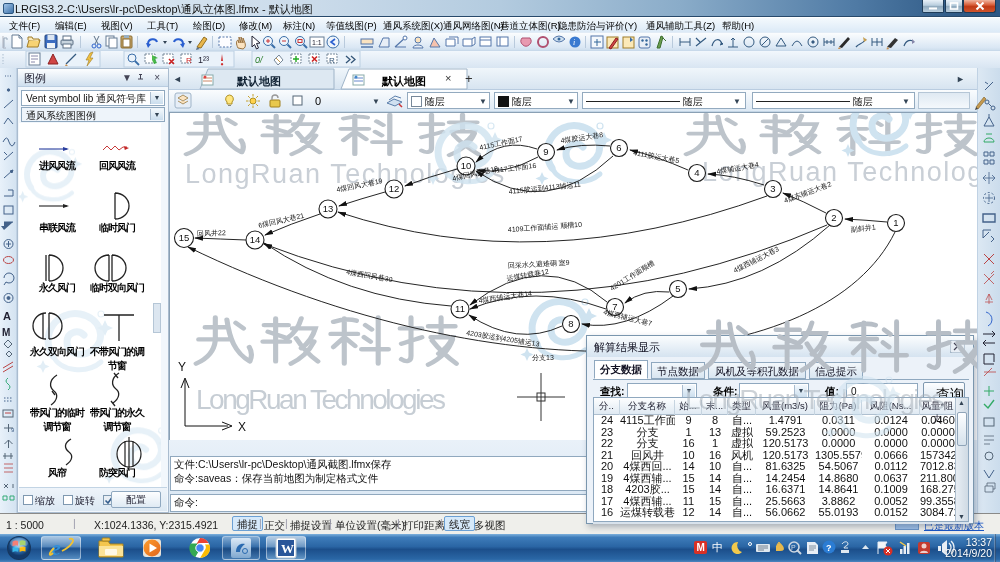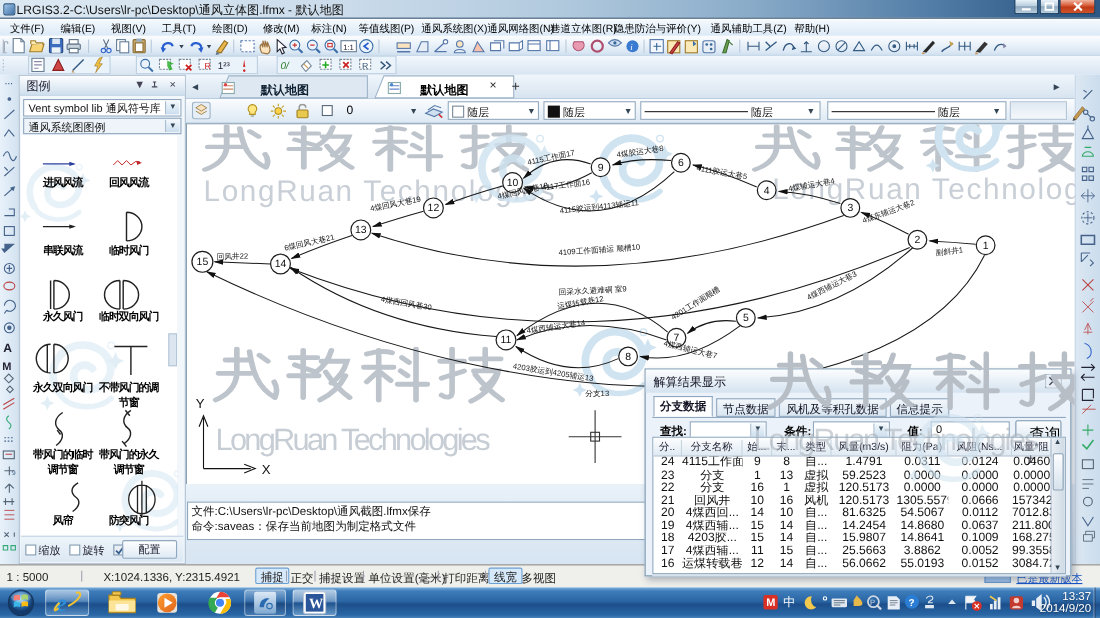--- a/index.html
+++ b/index.html
@@ -710,20 +710,21 @@
 <text x="68" y="318" font-size="12" fill="#111">X</text>
 
 <g stroke="#333" stroke-width="1" fill="none">
 <path d="M 371,260 V 308 M 347,284 H 395"></path>
         <rect x="367" y="280" width="8" height="8"></rect>
 </g>
 </svg>
 </div>
 <div class="abs" id="cmdarea">
 <div class="cmdbox" style="top:16px;height:35px">文件:C:\Users\lr-pc\Desktop\通风截图.lfmx保存<br>命令:saveas：保存当前地图为制定格式文件</div>
+<div class="cmdbox" style="top:54px;height:18px">命令:</div>
 </div>
 <svg width="14" height="16" style="position:absolute;left:974px;top:94px;z-index:5">
     <path d="M2,13 L10,3 l2,2 -8,10 z" fill="#c59a50" stroke="#7c5c20" stroke-width=".6"></path>
     <path d="M2,13 l-1,3 3,-1 z" fill="#444"></path>
   </svg>
 <div class="abs" id="rightstrip">
 <svg width="23" height="445" style="position:absolute;left:0;top:0" fill="none" stroke="#44628a" stroke-width="1">
 <path d="M7,22 l8,-8 M7,14 l3,2"></path>
 <circle cx="9" cy="34" r="2"></circle>
       <circle cx="15" cy="40" r="2"></circle>
@@ -863,21 +864,21 @@
             <td>14.8680</td>
             <td>0.0637</td>
             <td>211.8001</td>
           </tr>
 <tr>
             <td>18</td>
             <td>4203胶...</td>
             <td>15</td>
             <td>14</td>
             <td>自...</td>
-            <td>15.9807</td>
+            <td>16.6371</td>
             <td>14.8641</td>
             <td>0.1009</td>
             <td>168.2754</td>
           </tr>
 <tr>
             <td>17</td>
             <td>4煤西辅...</td>
             <td>11</td>
             <td>15</td>
             <td>自...</td>

